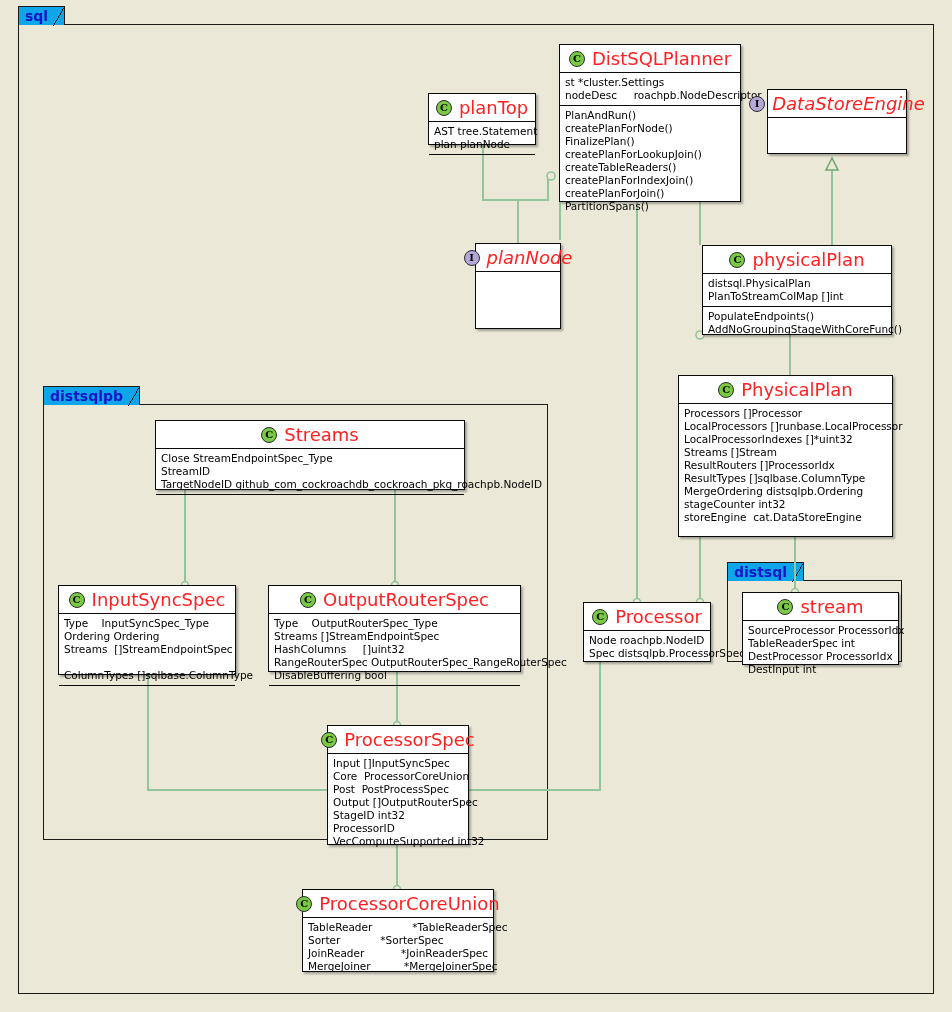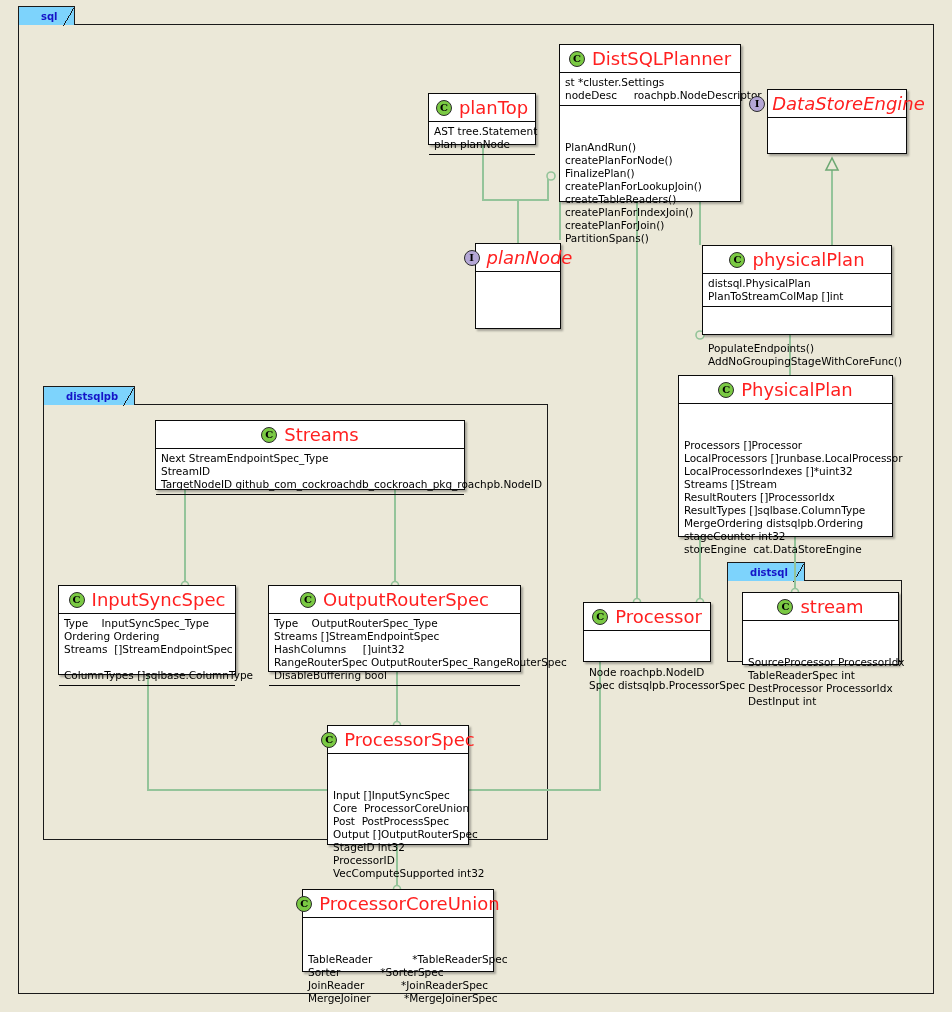--- a/index.html
+++ b/index.html
@@ -24,24 +24,24 @@
     background: #ebe8d8;
     box-sizing: border-box;
   }
   .pkg-tab {
     position: absolute;
     top: -19px;
     left: -1px;
     height: 19px;
     border: 1px solid #1a1a1a;
     border-bottom: none;
-    background: #7dd3fc;
+    background: #0ea5e9;
     box-sizing: border-box;
-    padding: 1px 16px 0 22px;
-    font-size: 10px;
+    padding: 1px 16px 0 6px;
+    font-size: 14px;
     font-weight: bold;
     color: #1515c8;
     line-height: 17px;
     white-space: nowrap;
   }
   .pkg-tab::after {
     content: "";
     position: absolute;
     right: 0px;
     top: 0px;
@@ -92,21 +92,21 @@
   .cls-name {
     font-size: 18px;
     color: #ff2020;
     white-space: nowrap;
   }
   .cls-name.iface { font-style: italic; }
   .compartment {
     padding: 3px 0 3px 5px;
     border-bottom: 1px solid #0a0a0a;
   }
-  .compartment:last-child { border-bottom: none; margin-top: 32px; }
+  .compartment:last-child { border-bottom: none; }
   .compartment.empty { height: 7px; padding: 0; }
   .row {
     font-size: 10.5px;
     color: #000000;
     line-height: 13px;
     white-space: pre;
   }
   .row.blank { height: 13px; }
 </style>
 </head>
@@ -256,21 +256,21 @@
       <div class="row">storeEngine  cat.DataStoreEngine</div>
     </div>
   </div>
 
   <div class="cls" style="left:155px; top:420px; width:310px; height:70px;">
     <div class="cls-title">
       <span class="stereo c">C</span>
       <span class="cls-name">Streams</span>
     </div>
     <div class="compartment">
-      <div class="row">Next StreamEndpointSpec_Type</div>
+      <div class="row">Close StreamEndpointSpec_Type</div>
       <div class="row">StreamID</div>
       <div class="row">TargetNodeID github_com_cockroachdb_cockroach_pkg_roachpb.NodeID</div>
     </div>
     <div class="compartment empty"></div>
   </div>
 
   <div class="cls" style="left:58px; top:585px; width:178px; height:90px;">
     <div class="cls-title">
       <span class="stereo c">C</span>
       <span class="cls-name">InputSyncSpec</span>

